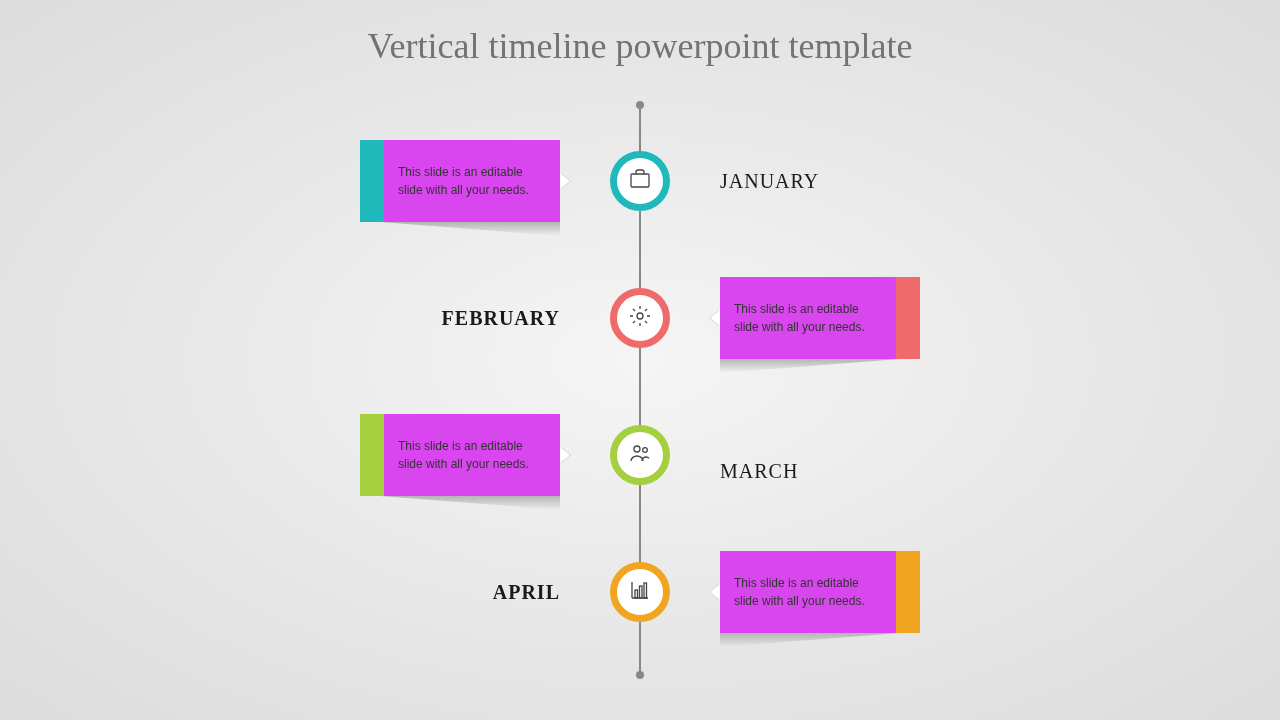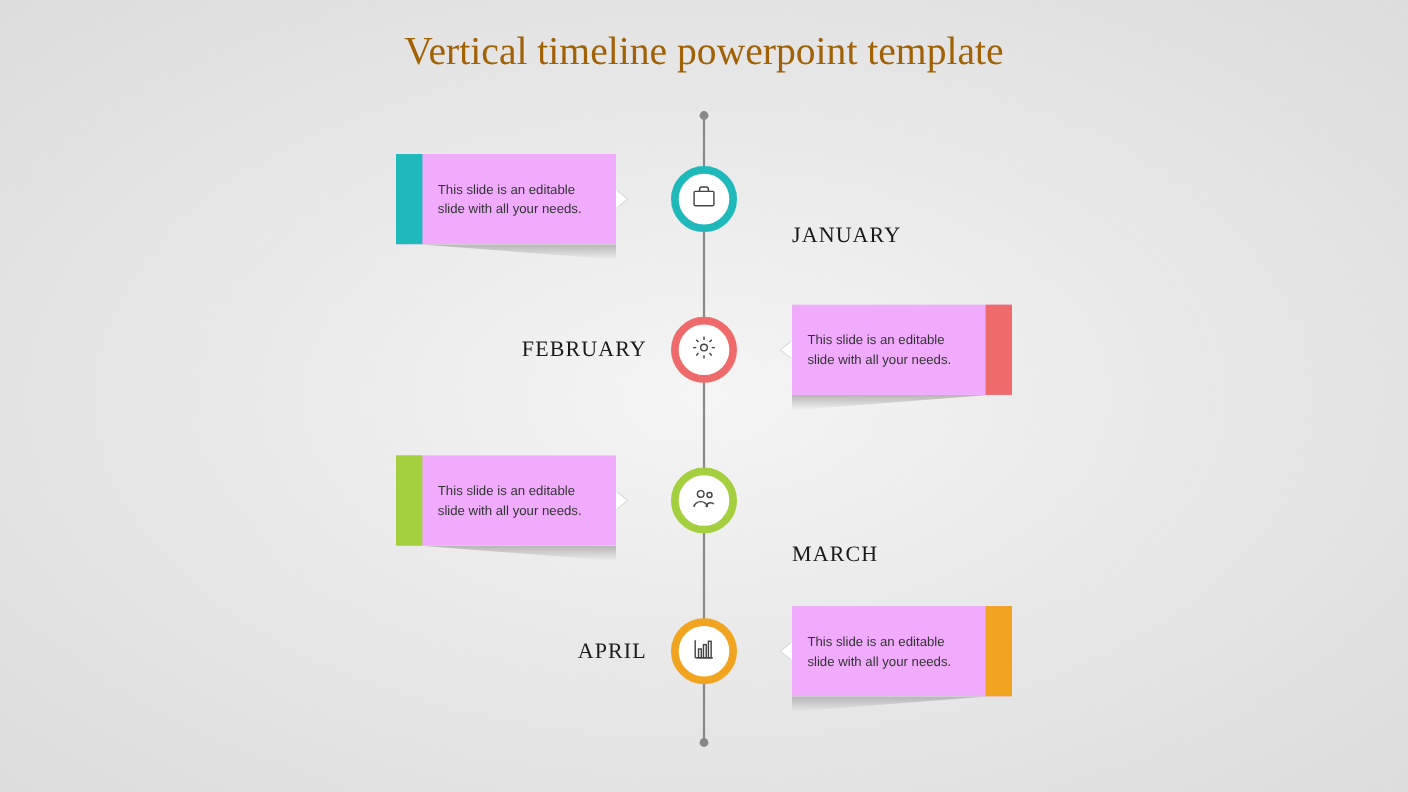--- a/index.html
+++ b/index.html
@@ -11,21 +11,21 @@
     position: relative;
     overflow: hidden;
   }
   .title {
     position: absolute;
     top: 25px;
     left: 0;
     width: 100%;
     text-align: center;
     font-size: 36px;
-    color: #a16207;
+    color: #737373;
     font-weight: normal;
   }
   .timeline {
     position: absolute;
     left: 50%;
     top: 105px;
     transform: translateX(-50%);
     width: 2px;
     height: 570px;
     background: #888;
@@ -55,27 +55,27 @@
     align-items: center;
     justify-content: center;
   }
   .icon-svg { width: 24px; height: 24px; stroke: #444; stroke-width: 1.3; fill: none; }
   .month-label {
     position: absolute;
     font-size: 20px;
     color: #1a1a1a;
     letter-spacing: 1px;
   }
-  .month-right { left: 720px; margin-top: 33px; }
-  .month-left { right: 692px; text-align: left; }
+  .month-right { left: 720px; }
+  .month-left { right: 720px; text-align: left; font-weight: bold; }
   .card {
     position: absolute;
     width: 200px;
     height: 82px;
-    background: #f0abfc;
+    background: #d946ef;
     display: flex;
     align-items: center;
   }
   .card-left { right: 720px; flex-direction: row; }
   .card-right { left: 720px; flex-direction: row-reverse; }
   .card-bar {
     width: 24px;
     height: 100%;
   }
   .card-text {

